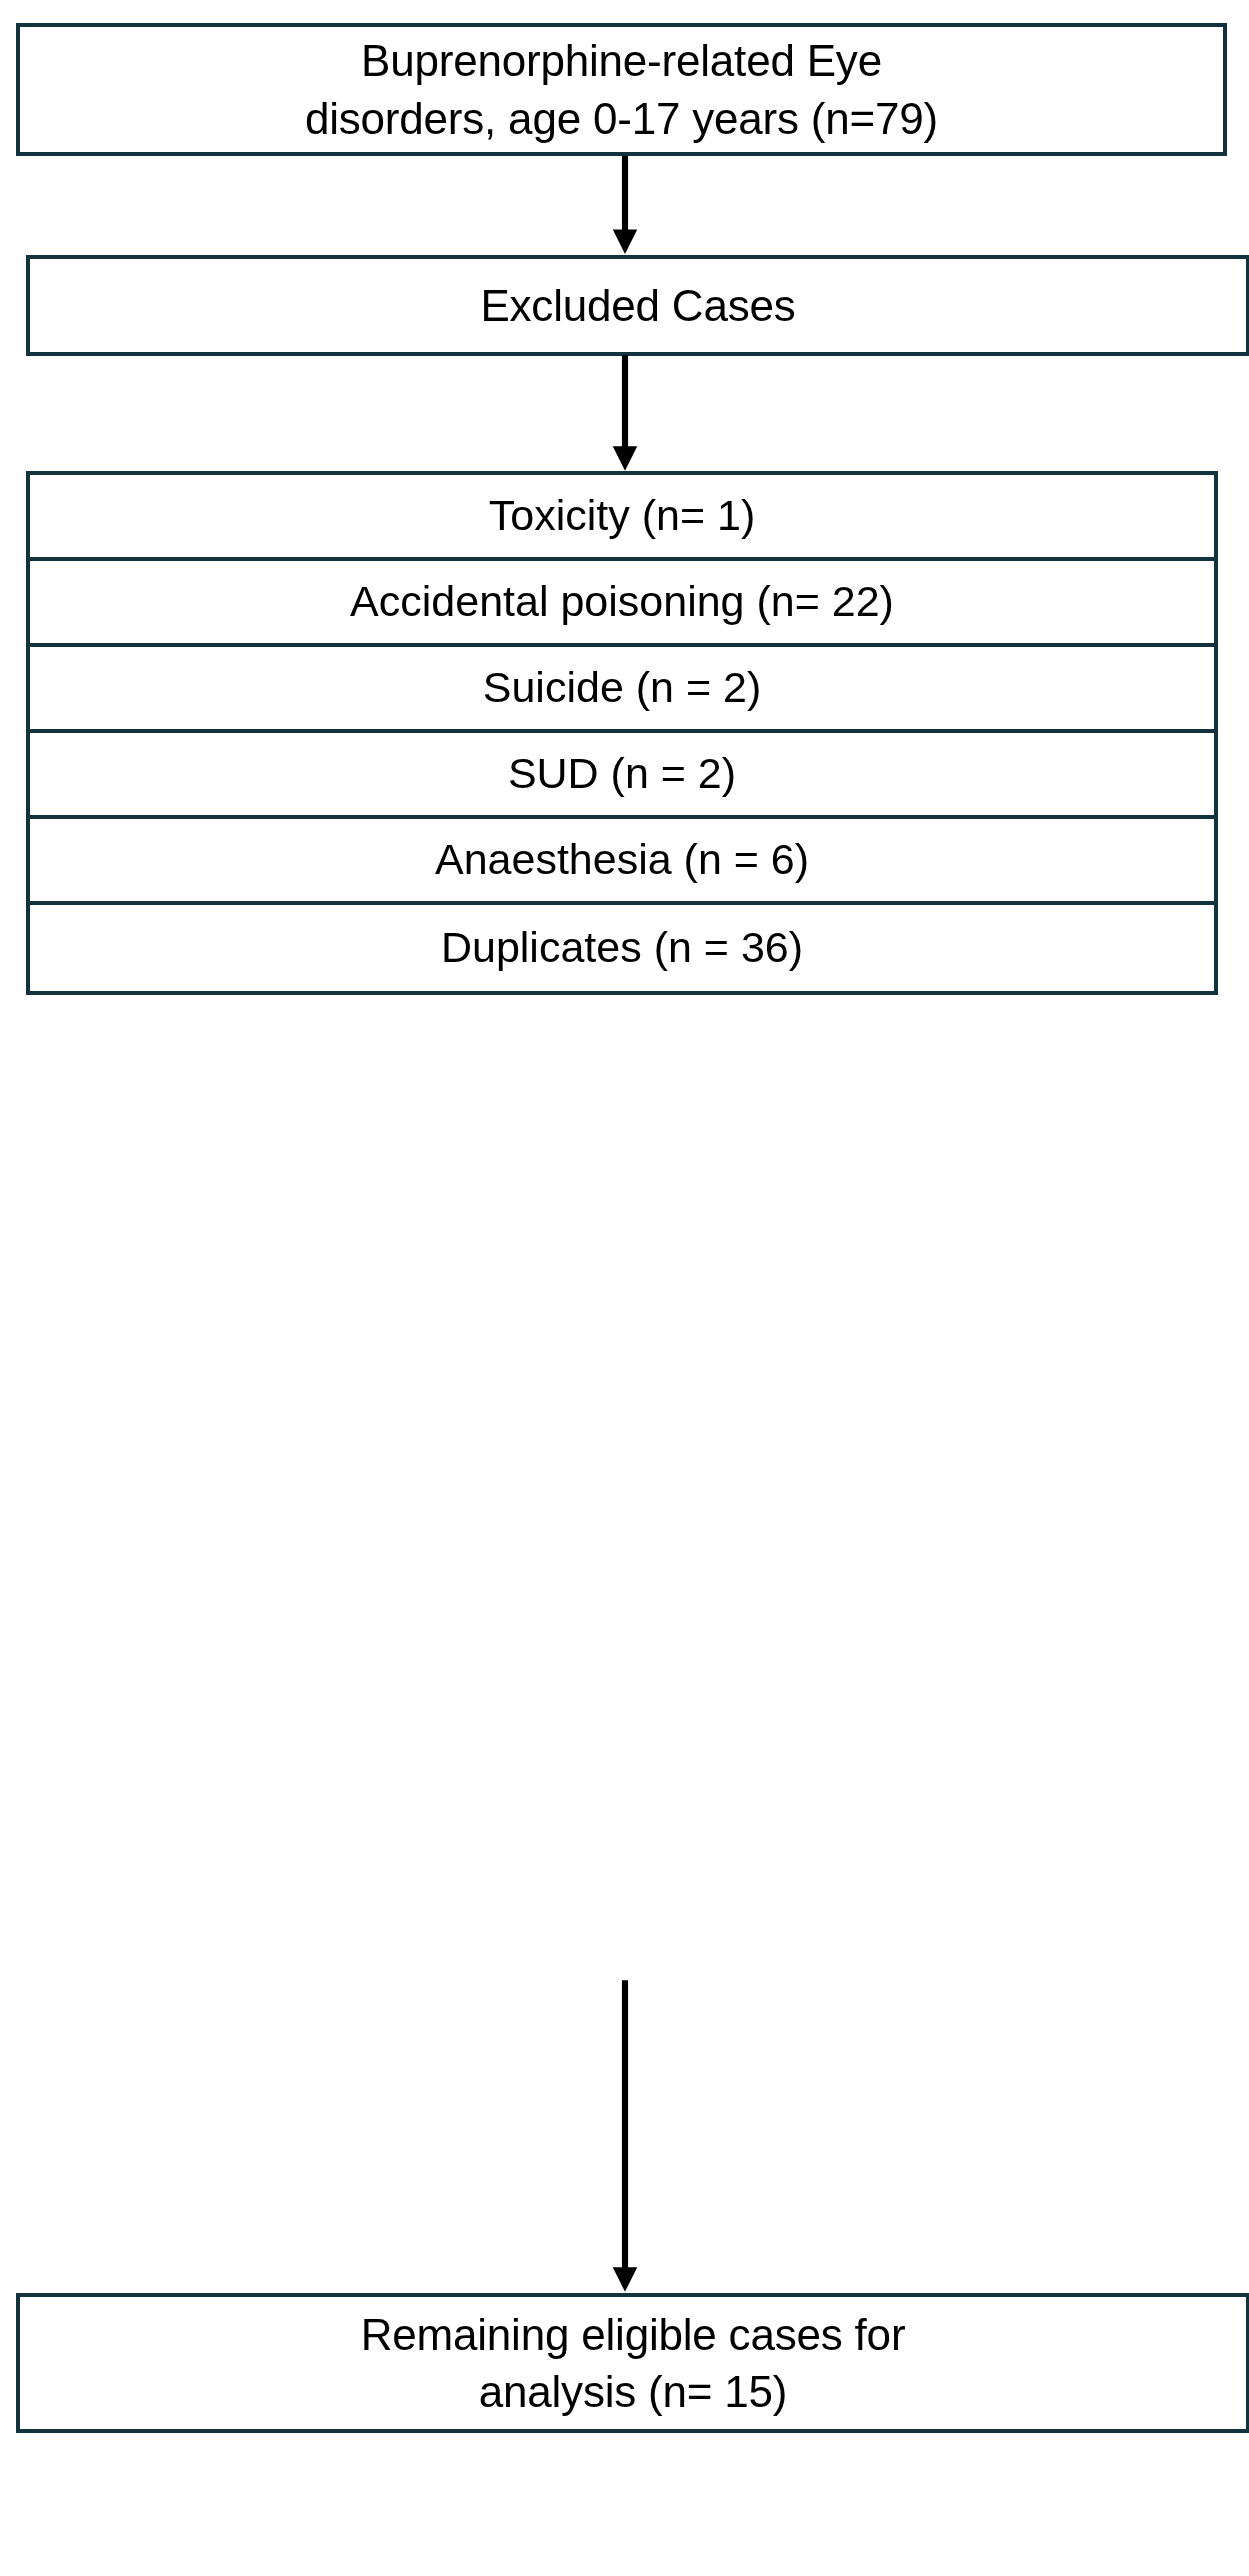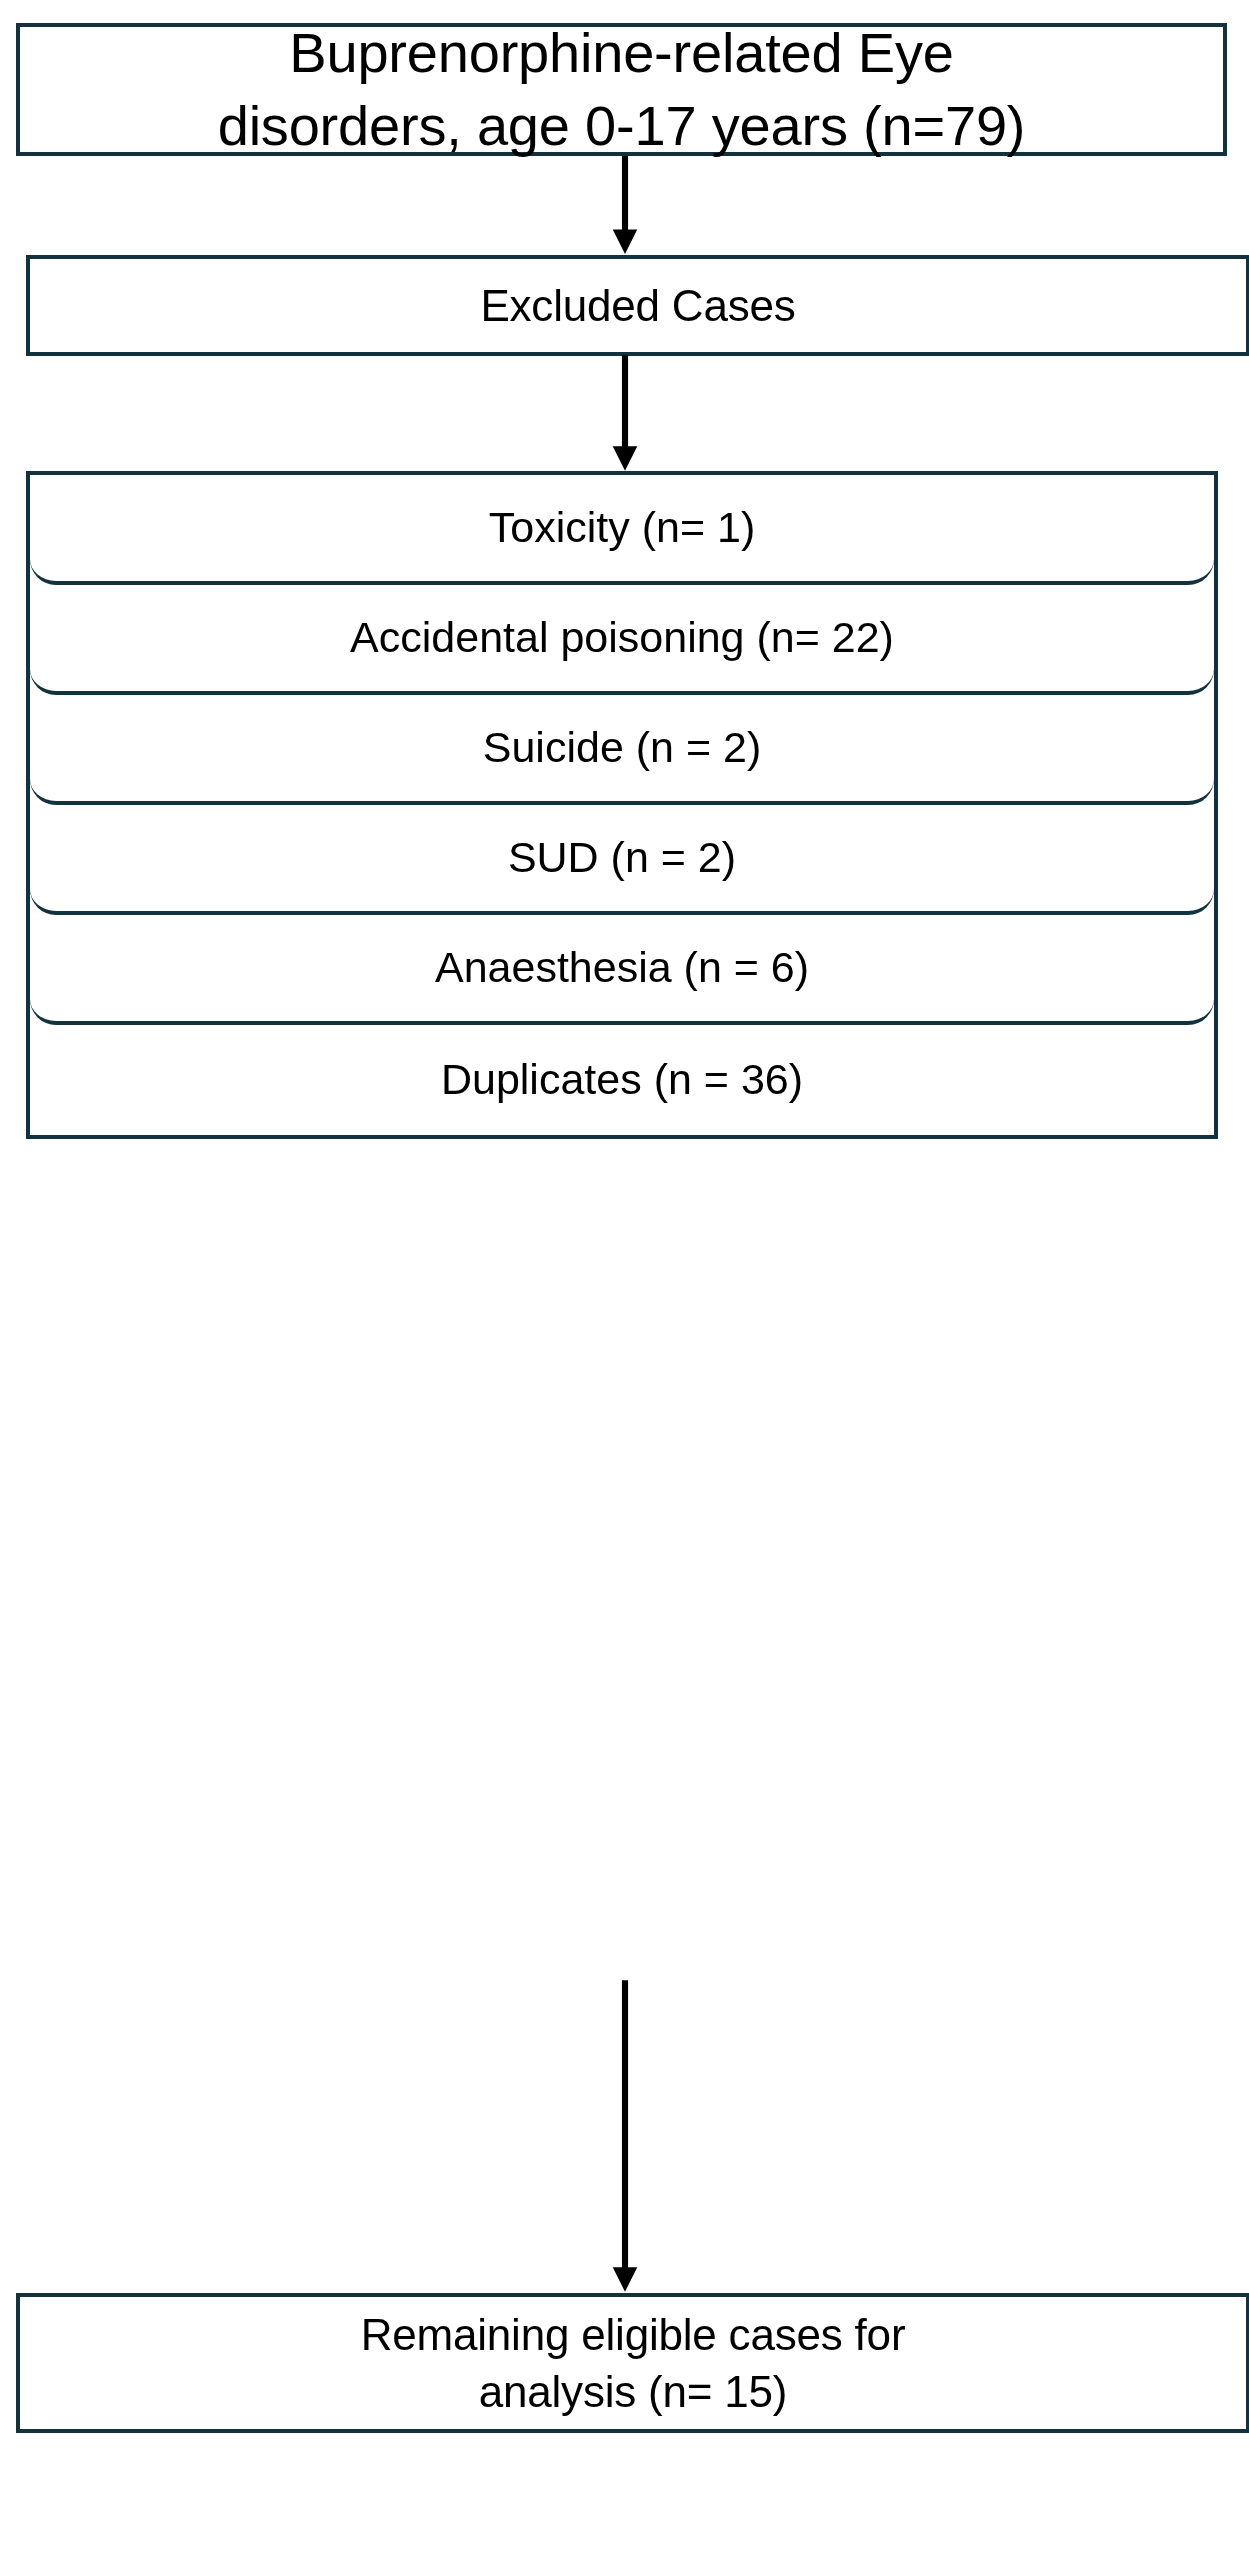--- a/index.html
+++ b/index.html
@@ -43,21 +43,21 @@
     white-space: pre-line;
   }
 
   
   #box-source {
     left: 16px;
     top: 23px;
     width: 1211px;
     height: 133px;
   }
-  #box-source .node-text { font-size: 56px; }
+  #box-source .node-text { font-size: 44px; }
 
   
   #box-excluded-header {
     left: 26px;
     top: 255px;
     width: 1224px;
     height: 101px;
   }
   #box-excluded-header .node-text { font-size: 44px; }
 
@@ -66,28 +66,27 @@
     position: absolute;
     left: 26px;
     top: 471px;
     width: 1192px;
     box-sizing: border-box;
     border: 4.4px solid #12323d;
     background: #ffffff;
   }
   .exclusion-row {
     box-sizing: border-box;
-    height: 110px;
+    height: 86px;
     border-bottom: 4.4px solid #12323d;
     display: flex;
     align-items: center;
     justify-content: center;
     text-align: center;
     background: #ffffff;
-    border-radius: 26px;
   }
   .exclusion-row:last-child {
     border-bottom: none;
   }
   .exclusion-row .row-text {
     font-size: 43px;
     line-height: 1.1;
     color: #000000;
   }
 

